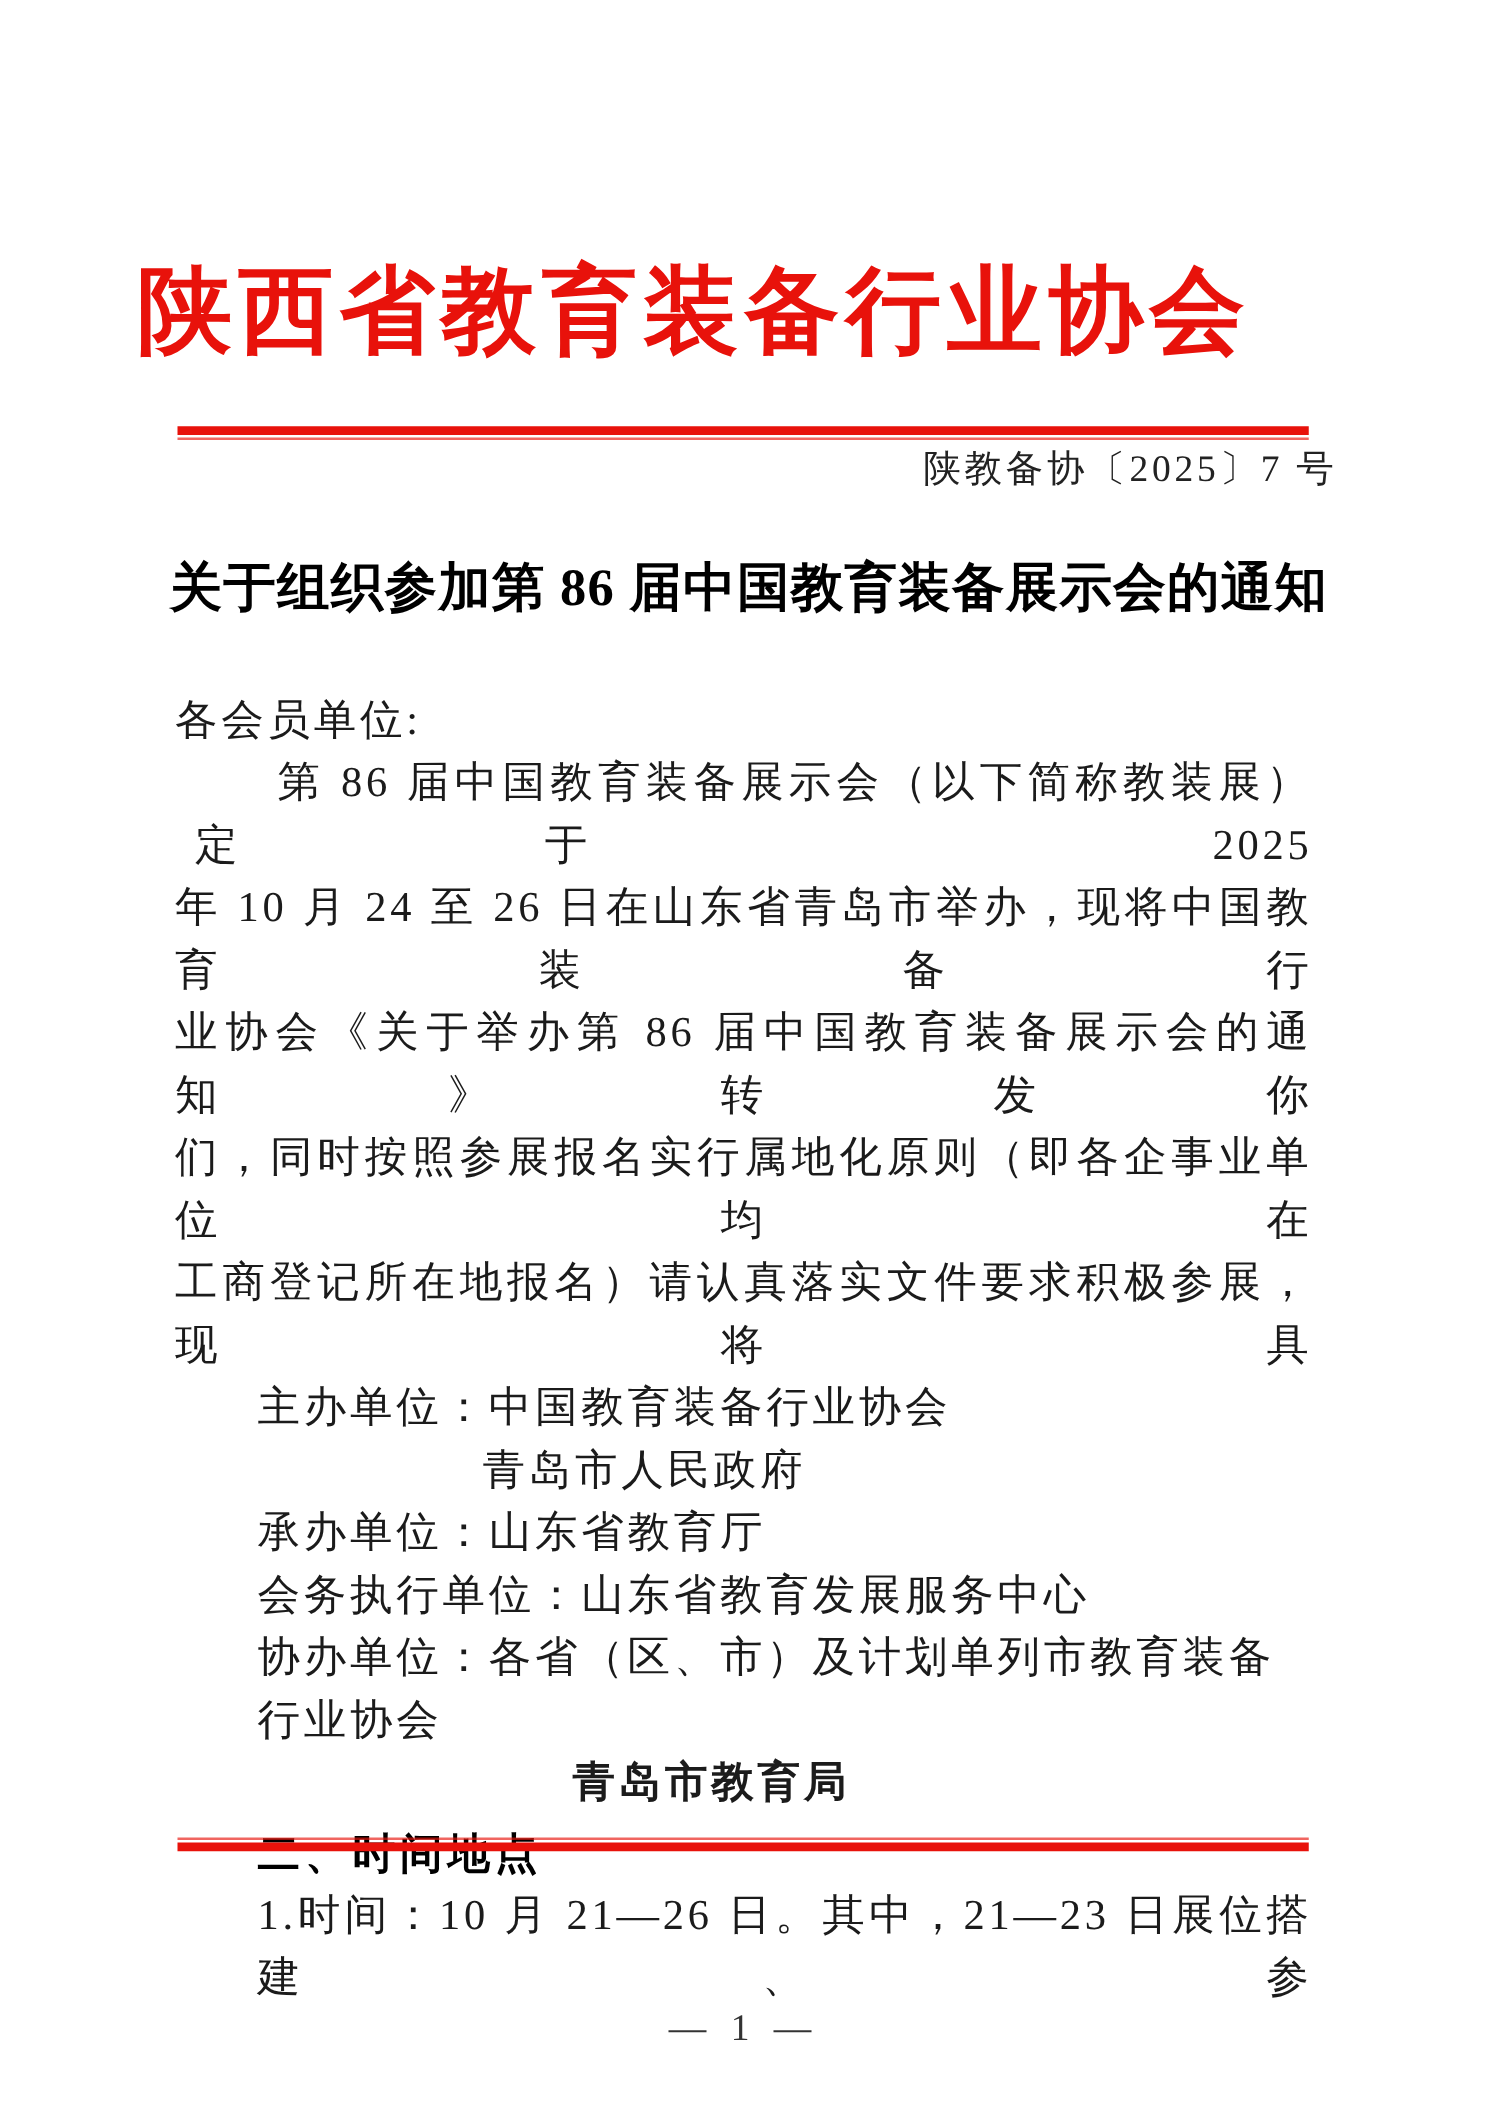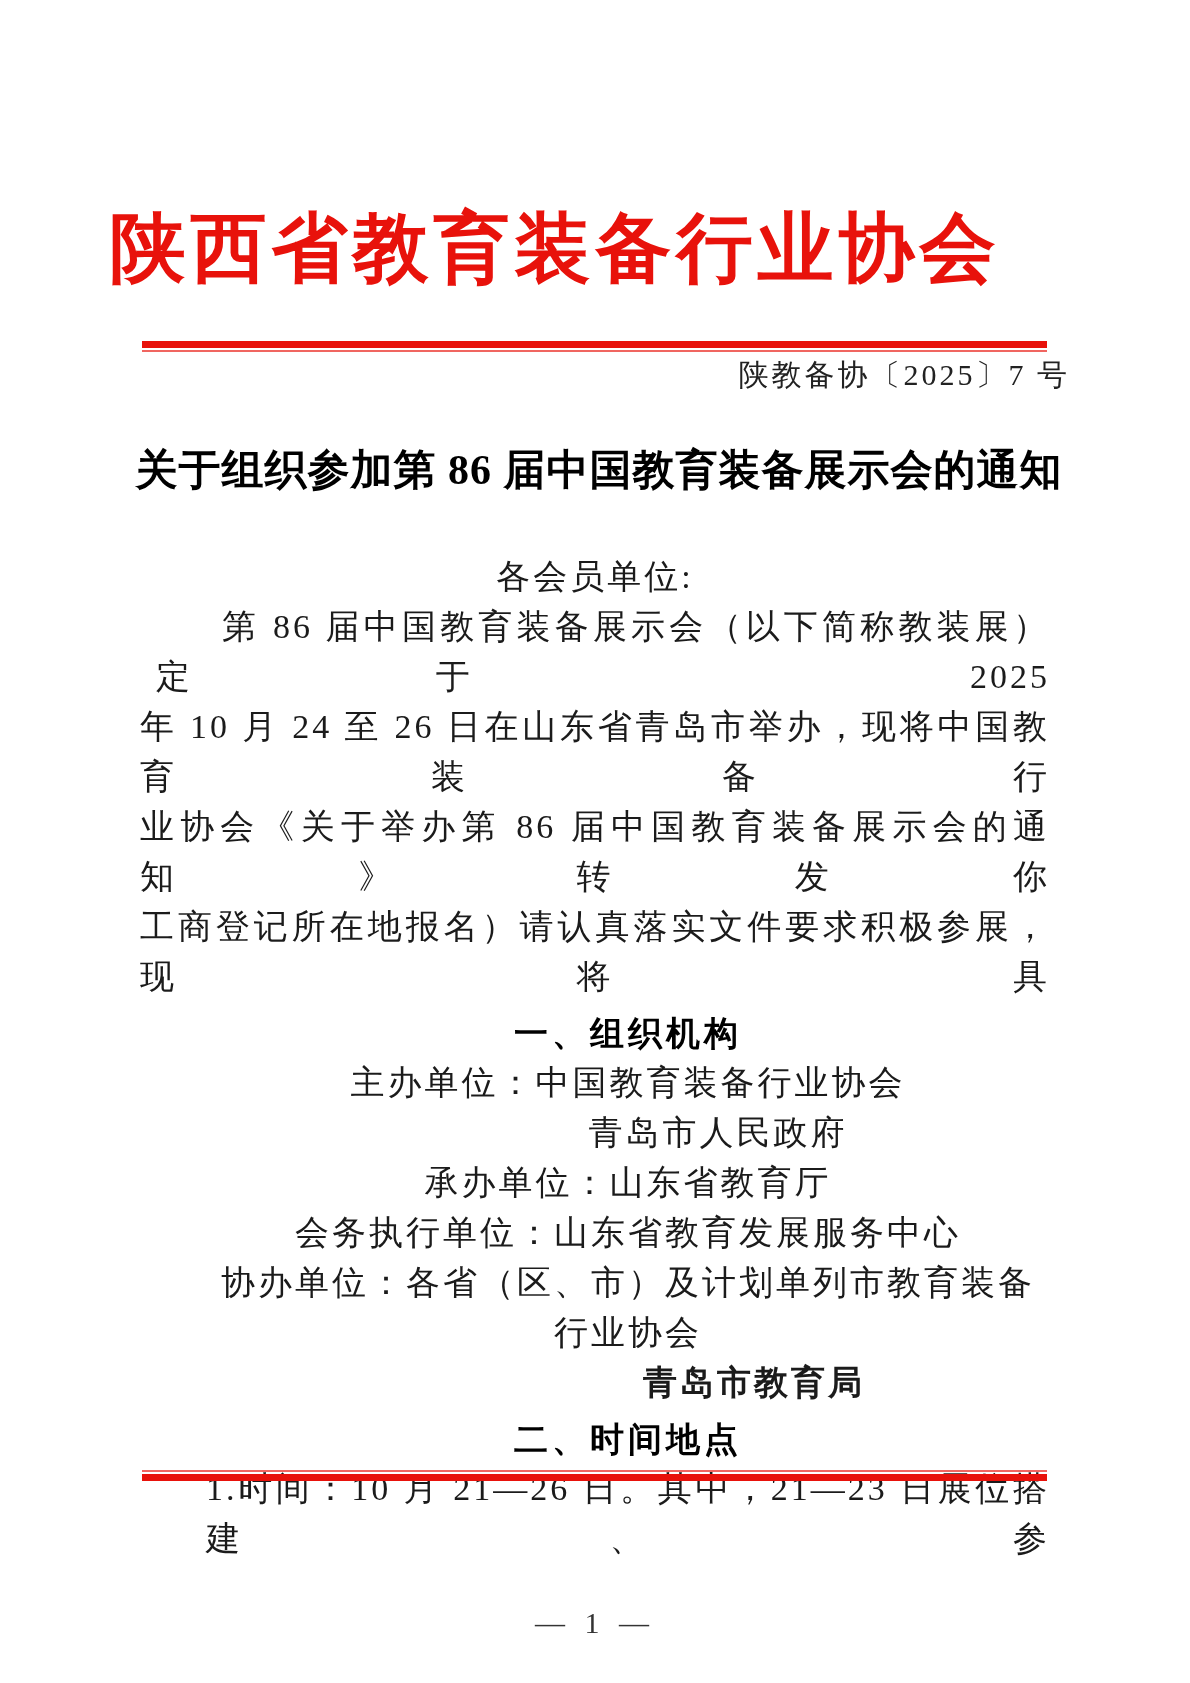--- a/index.html
+++ b/index.html
@@ -26,21 +26,21 @@
   }
   .doc-title{
     position:absolute;top:442px;left:4px;width:100%;
     text-align:center;font-size:42px;font-weight:bold;
     letter-spacing:1px;color:#000;white-space:nowrap;
   }
   .body-block{
     position:absolute;top:552px;left:140px;width:910px;
     font-size:34px;line-height:50px;letter-spacing:3px;color:#1b1b1b;
   }
-  .ln{min-height:50px;text-align:center;}
+  .ln{min-height:50px;}
   .jl{text-align:justify;text-align-last:justify;}
   .ind{text-indent:66px;margin-left:16px;}
   .lbl{padding-left:66px;}
   .v1{padding-left:246px;}
   .v2{padding-left:318px;font-weight:bold;}
   .hd{
     font-family:"Liberation Sans","DejaVu Sans",sans-serif;
     font-weight:bold;padding-left:66px;letter-spacing:4px;
     margin-top:6px;color:#000;
   }
@@ -61,23 +61,23 @@
 
 <div class="doc-number">陕教备协〔2025〕7 号</div>
 
 <div class="doc-title">关于组织参加第 86 届中国教育装备展示会的通知</div>
 
 <div class="body-block">
   <div class="ln">各会员单位:</div>
   <div class="ln jl ind">第 86 届中国教育装备展示会（以下简称教装展）定于 2025</div>
   <div class="ln jl">年 10 月 24 至 26 日在山东省青岛市举办，现将中国教育装备行</div>
   <div class="ln jl">业协会《关于举办第 86 届中国教育装备展示会的通知》转发你</div>
+  <div class="ln jl">们，同时按照参展报名实行属地化原则（即各企事业单位均在</div>
   <div class="ln jl">工商登记所在地报名）请认真落实文件要求积极参展，现将具</div>
 
-  <div class="ln hd">一、组织机构</div>
   <div class="ln lbl">主办单位：中国教育装备行业协会</div>
   <div class="ln v1">青岛市人民政府</div>
   <div class="ln lbl">承办单位：山东省教育厅</div>
   <div class="ln lbl">会务执行单位：山东省教育发展服务中心</div>
   <div class="ln lbl">协办单位：各省（区、市）及计划单列市教育装备行业协会</div>
   <div class="ln v2">青岛市教育局</div>
 
   <div class="ln hd">二、时间地点</div>
   <div class="ln jl lbl">1.时间：10 月 21—26 日。其中，21—23 日展位搭建、参</div>
 

